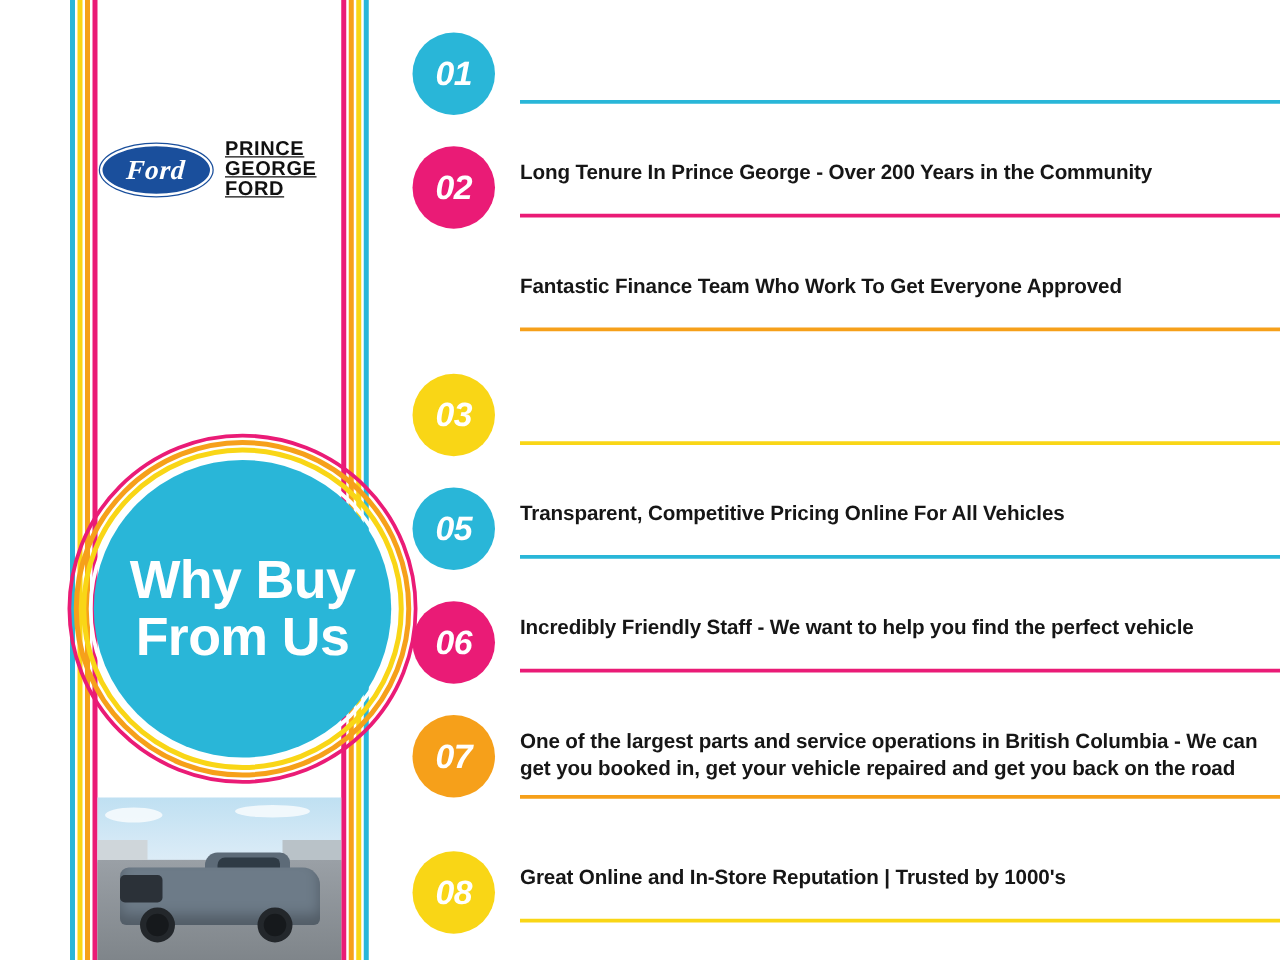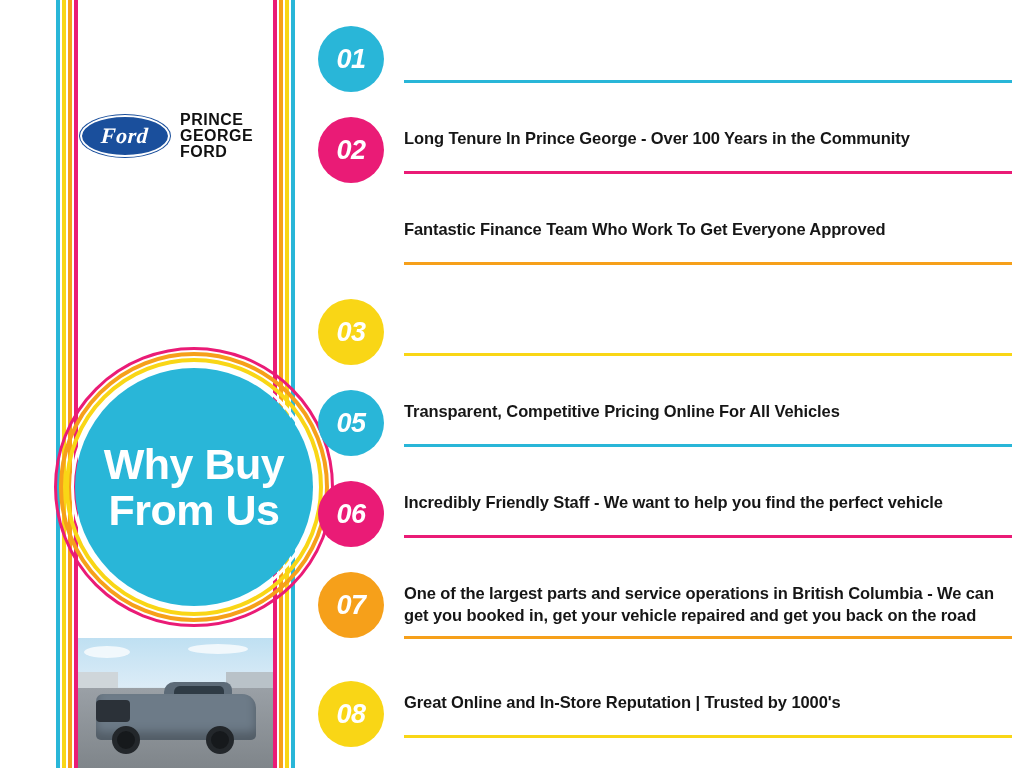--- a/index.html
+++ b/index.html
@@ -70,21 +70,21 @@
   }
   .pgford {
     display: flex;
     flex-direction: column;
     line-height: 1.02;
     color: #111111;
     font-weight: bold;
     font-size: 16px;
     letter-spacing: 0.5px;
   }
-  .pgford span { display: block; }
+  .pgford span { display: block; text-decoration: underline; }
 
   
   .why-circle-wrap {
     position: absolute;
     left: 54px;
     top: 347px;
     width: 280px;
     height: 280px;
   }
   .ring {
@@ -195,21 +195,21 @@
     border-radius: 50%;
     border: 5px solid #23272b;
     box-sizing: border-box;
   }
   .wheel.w1 { left: 34px; }
   .wheel.w2 { left: 128px; }
 
   
   .list {
     position: absolute;
-    left: 318px;
+    left: 330px;
     top: 0;
     width: 694px;
     height: 768px;
   }
   .item {
     position: absolute;
     left: 0;
     width: 694px;
     height: 90px;
   }
@@ -300,21 +300,21 @@
     <div class="wheel w2"></div>
   </div>
 
   <div class="list" id="reasons-list">
       <div class="item" style="top: 18px;">
         <div class="badge" style="background: rgb(41, 182, 216);">01</div>
         <div class="rule" style="background: rgb(41, 182, 216); top: 62px;"></div>
       </div>
       <div class="item" style="top: 109px;">
         <div class="badge" style="background: rgb(234, 27, 118);">02</div>
-        <div class="item-text">Long Tenure In Prince George - Over 100 Years in the Community</div>
+        <div class="item-text">Long Tenure In Prince George - Over 200 Years in the Community</div>
         <div class="rule" style="background: rgb(234, 27, 118); top: 62px;"></div>
       </div>
       <div class="item" style="top: 200px;">
         <div class="item-text">Fantastic Finance Team Who Work To Get Everyone Approved</div>
         <div class="rule" style="background: rgb(246, 160, 26); top: 62px;"></div>
       </div>
       <div class="item" style="top: 291px;">
         <div class="badge" style="background: rgb(249, 214, 22);">03</div>
         <div class="rule" style="background: rgb(249, 214, 22); top: 62px;"></div>
       </div>

